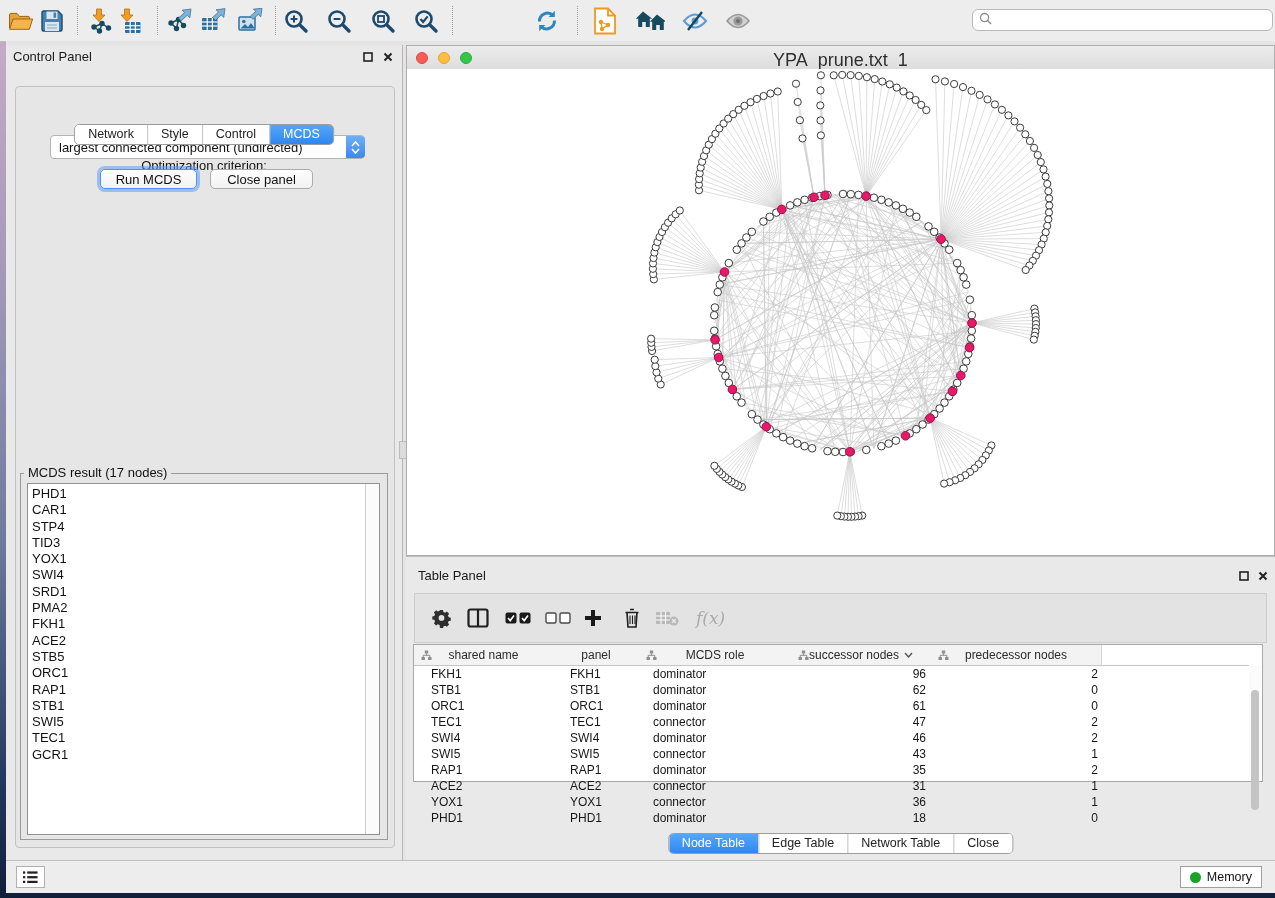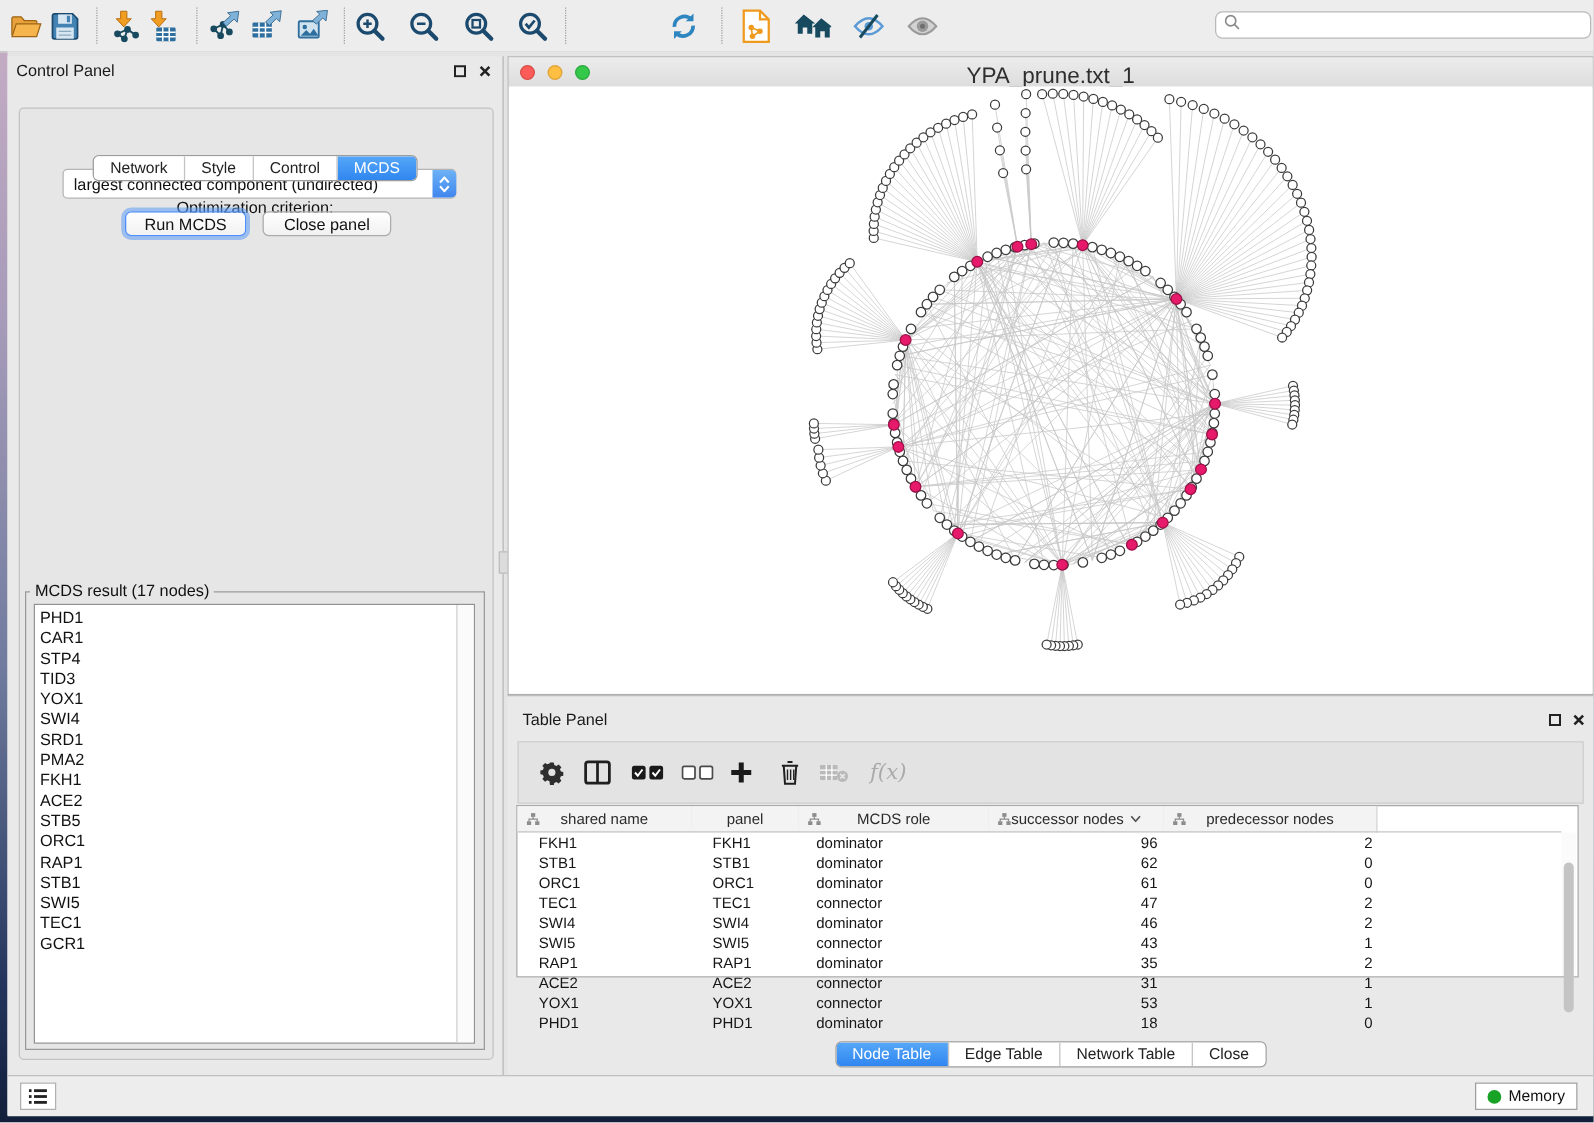--- a/index.html
+++ b/index.html
@@ -1132,21 +1132,21 @@
         <div class="td" style="top: 117px; left: 432px; width: 80px; text-align: right;">35</div>
         <div class="td" style="top: 117px; left: 604px; width: 80px; text-align: right;">2</div>
         <div class="td" style="top: 133px; left: 17px;">ACE2</div>
         <div class="td" style="top: 133px; left: 156px;">ACE2</div>
         <div class="td" style="top: 133px; left: 239px;">connector</div>
         <div class="td" style="top: 133px; left: 432px; width: 80px; text-align: right;">31</div>
         <div class="td" style="top: 133px; left: 604px; width: 80px; text-align: right;">1</div>
         <div class="td" style="top: 149px; left: 17px;">YOX1</div>
         <div class="td" style="top: 149px; left: 156px;">YOX1</div>
         <div class="td" style="top: 149px; left: 239px;">connector</div>
-        <div class="td" style="top: 149px; left: 432px; width: 80px; text-align: right;">53</div>
+        <div class="td" style="top: 149px; left: 432px; width: 80px; text-align: right;">36</div>
         <div class="td" style="top: 149px; left: 604px; width: 80px; text-align: right;">1</div>
         <div class="td" style="top: 165px; left: 17px;">PHD1</div>
         <div class="td" style="top: 165px; left: 156px;">PHD1</div>
         <div class="td" style="top: 165px; left: 239px;">dominator</div>
         <div class="td" style="top: 165px; left: 432px; width: 80px; text-align: right;">18</div>
         <div class="td" style="top: 165px; left: 604px; width: 80px; text-align: right;">0</div>
       </div>
     <div id="tp-tabs">
         <div class="seg-tab active">Node Table</div>
         <div class="seg-tab">Edge Table</div>

